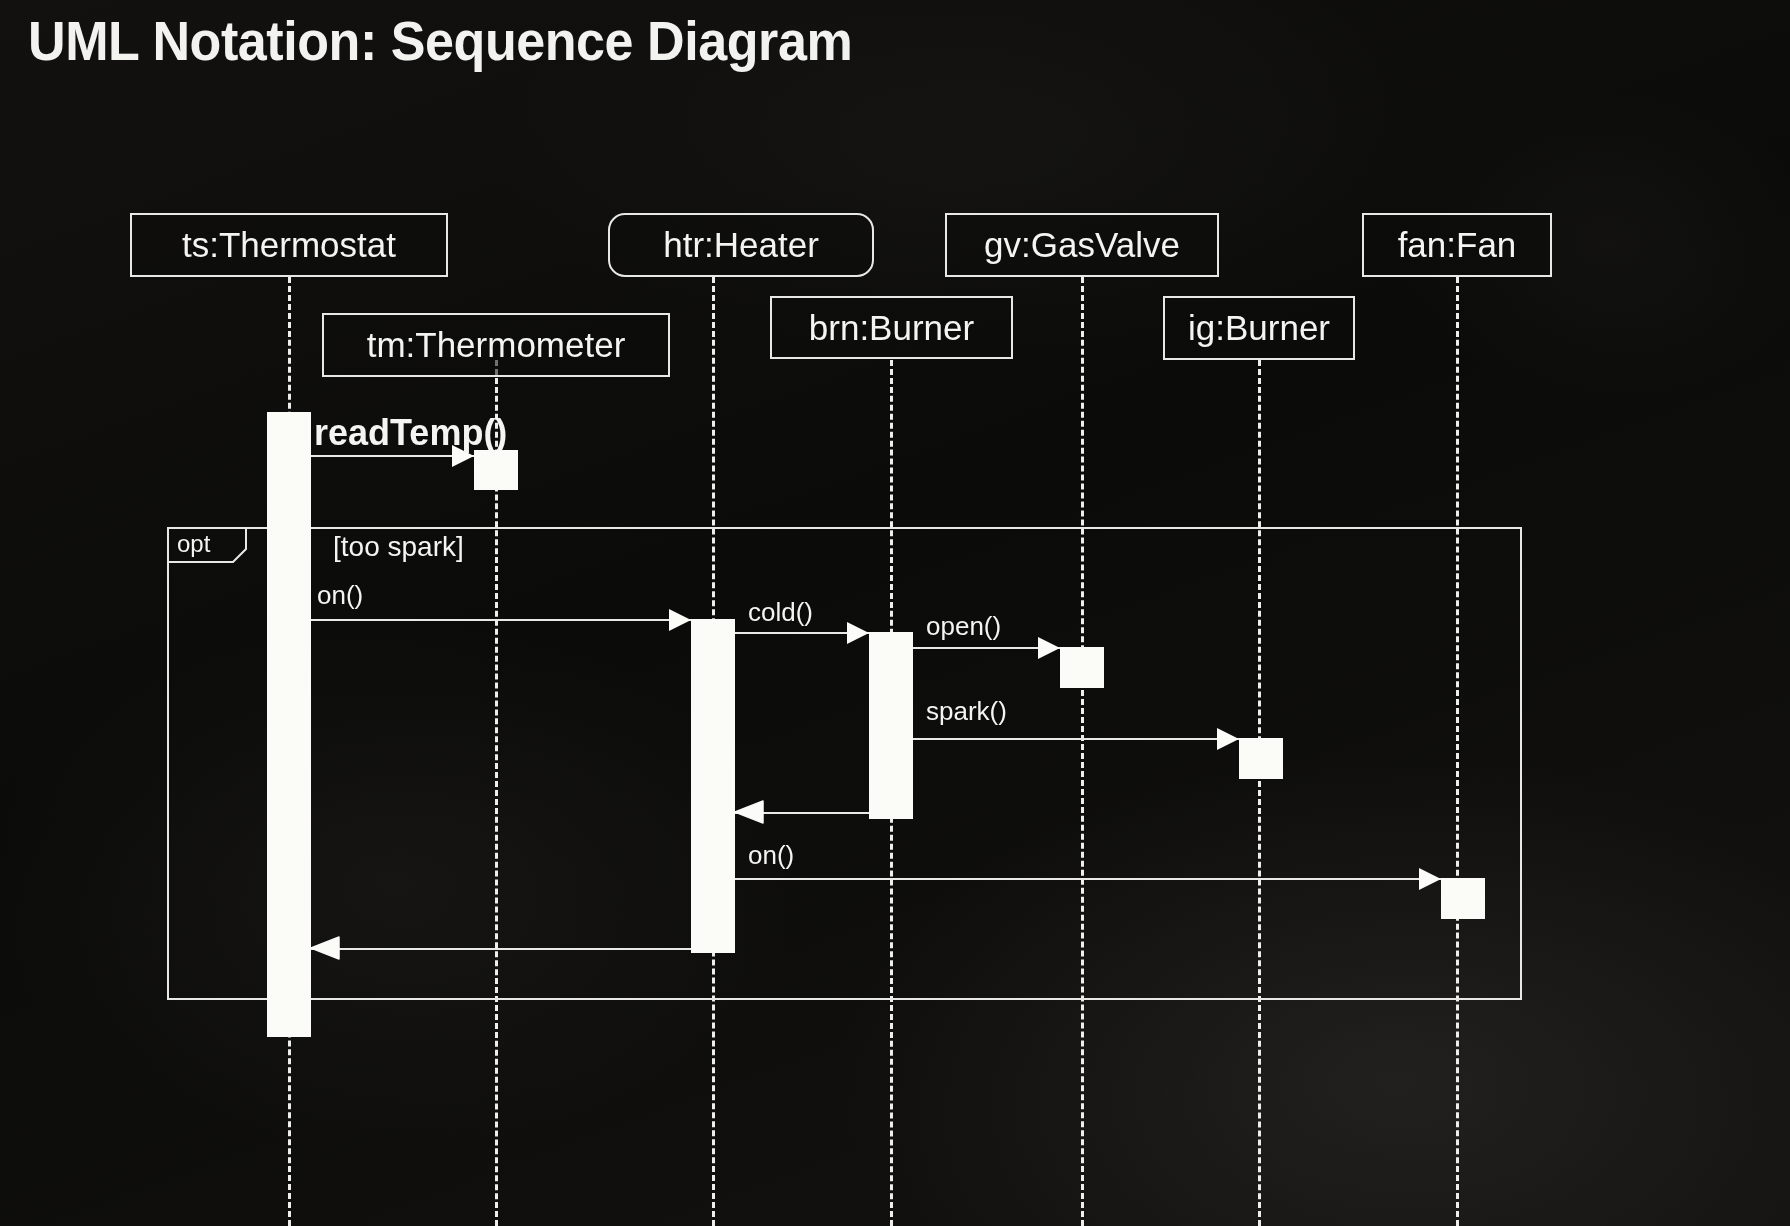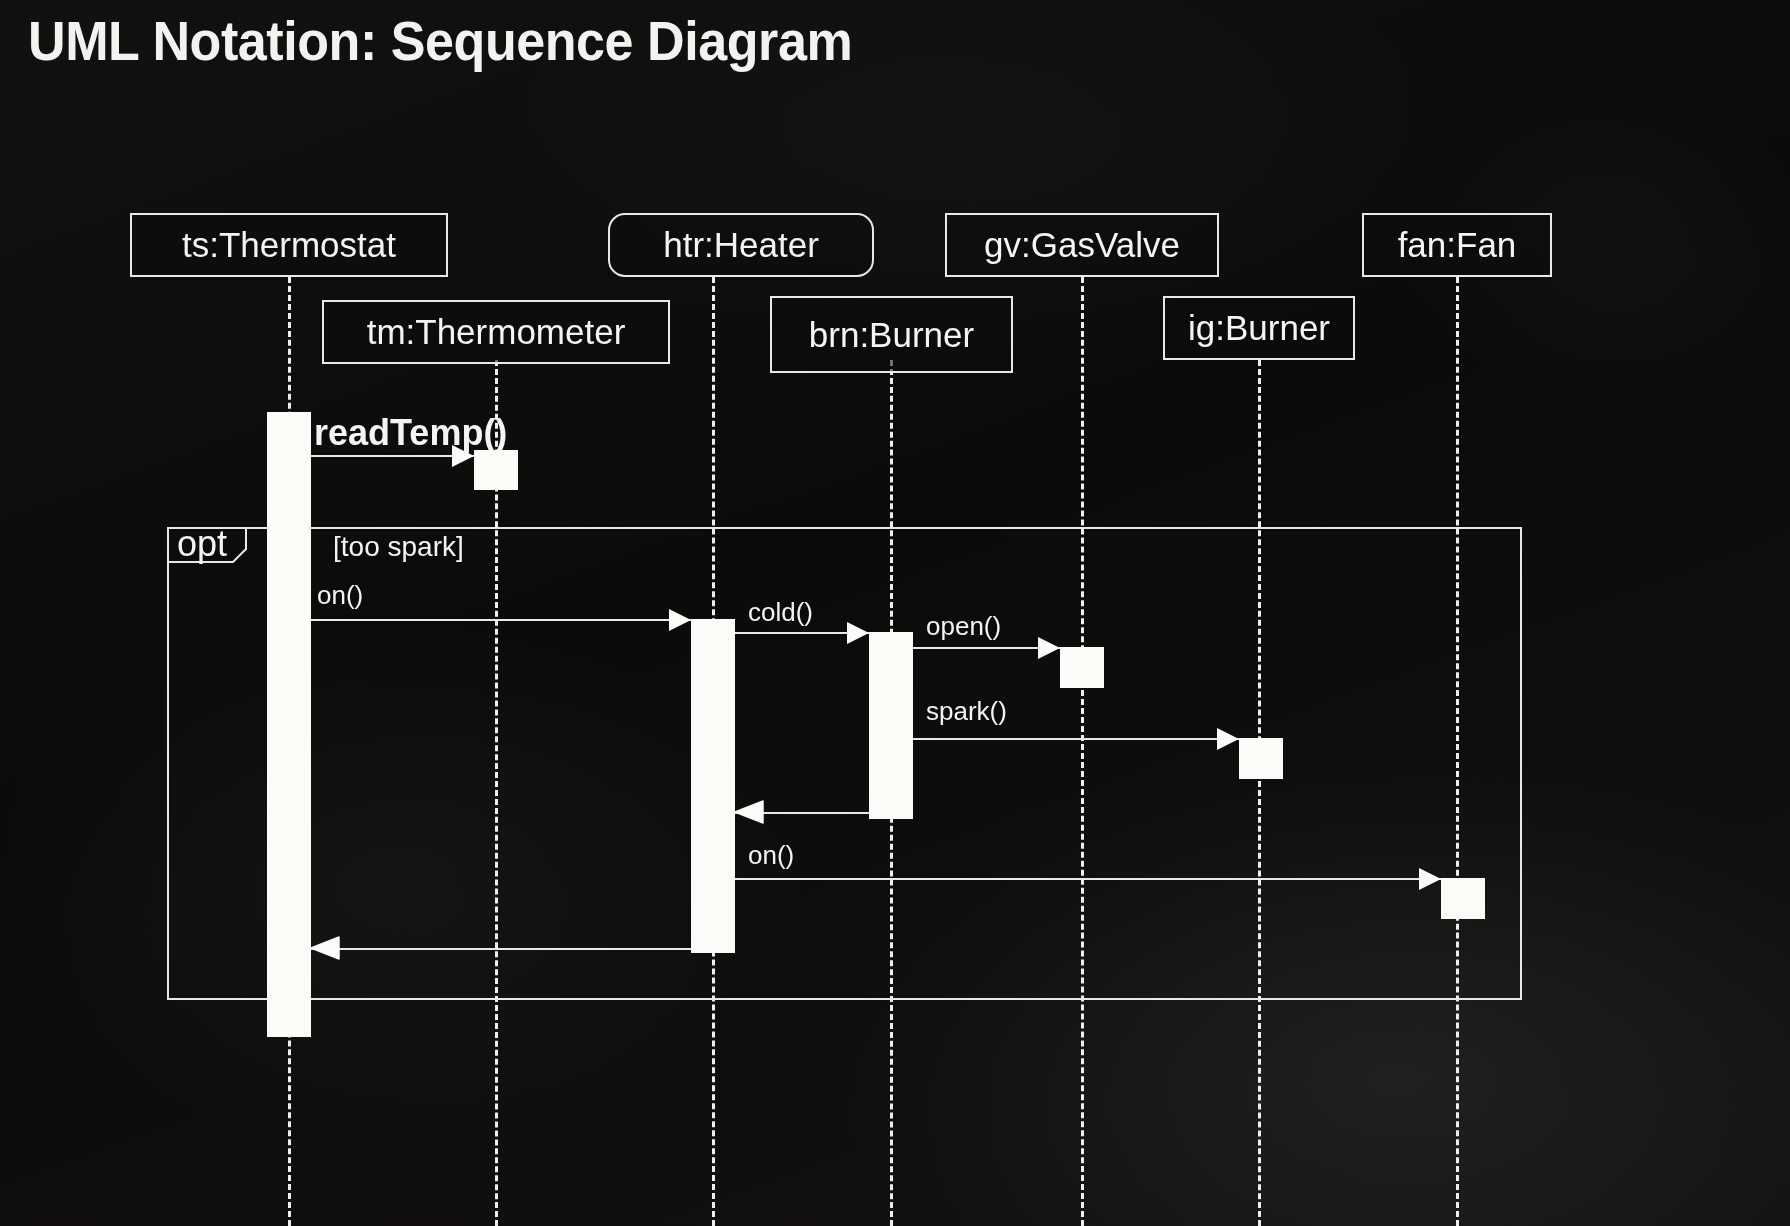--- a/index.html
+++ b/index.html
@@ -112,21 +112,21 @@
       <div class="lifeline" style="left: 712px; top: 277px; height: 949px;"></div>
       <div class="lifeline" style="left: 890px; top: 360px; height: 866px;"></div>
       <div class="lifeline" style="left: 1081px; top: 277px; height: 949px;"></div>
       <div class="lifeline" style="left: 1258px; top: 360px; height: 866px;"></div>
       <div class="lifeline" style="left: 1456px; top: 277px; height: 949px;"></div>
       <div id="opt-frame" style="left: 167px; top: 527px; width: 1355px; height: 473px;"></div>
       <div style="position: absolute; left: 167px; top: 527px; width: 80px; height: 36px;">
         <svg width="80" height="36" viewBox="0 0 80 36" style="position:absolute;left:0;top:0;overflow:visible">
           <path d="M1,1 L79,1 L79,22 L66,35 L1,35 Z" fill="none" stroke="#e8e8e4" stroke-width="2"></path>
         </svg>
-        <span style="position: absolute; left: 10px; top: 50%; transform: translateY(-52%); font-size: 36px; color: rgb(244, 244, 240);">opt</span>
+        <span style="position: absolute; left: 10px; top: 50%; transform: translateY(-52%); font-size: 24px; color: rgb(244, 244, 240);">opt</span>
       </div>
       <div id="opt-guard" style="left: 333px; top: 531px;">[too spark]</div>
       <div class="msg-line" style="left: 311px; top: 455px; width: 163px;"></div>
       <div class="arrow-solid-r" style="left: 452px; top: 445px;"></div>
       <div class="msg-label bold" style="left: 314px; top: 412px;">readTemp()</div>
       <div class="msg-line" style="left: 311px; top: 619px; width: 380px;"></div>
       <div class="arrow-solid-r" style="left: 669px; top: 609px;"></div>
       <div class="msg-label" style="left: 317px; top: 580px;">on()</div>
       <div class="msg-line" style="left: 735px; top: 632px; width: 134px;"></div>
       <div class="arrow-solid-r" style="left: 847px; top: 622px;"></div>
@@ -155,27 +155,27 @@
       <div class="activation" style="left: 267px; top: 412px; width: 44px; height: 625px;"></div>
       <div class="activation" style="left: 474px; top: 450px; width: 44px; height: 40px;"></div>
       <div class="activation" style="left: 691px; top: 619px; width: 44px; height: 334px;"></div>
       <div class="activation" style="left: 869px; top: 632px; width: 44px; height: 187px;"></div>
       <div class="activation" style="left: 1060px; top: 647px; width: 44px; height: 41px;"></div>
       <div class="activation" style="left: 1239px; top: 738px; width: 44px; height: 41px;"></div>
       <div class="activation" style="left: 1441px; top: 878px; width: 44px; height: 41px;"></div>
       <div class="obj-box" style="left: 130px; top: 213px; width: 318px; height: 64px;">
         <span>ts:Thermostat</span>
       </div>
-      <div class="obj-box" style="left: 322px; top: 300px; width: 348px; height: 64px;">
+      <div class="obj-box" style="left: 322px; top: 313px; width: 348px; height: 64px;">
         <span>tm:Thermometer</span>
       </div>
       <div class="obj-box" style="left: 608px; top: 213px; width: 266px; height: 64px; border-radius: 17px;">
         <span>htr:Heater</span>
       </div>
-      <div class="obj-box" style="left: 770px; top: 296px; width: 243px; height: 77px;">
+      <div class="obj-box" style="left: 770px; top: 296px; width: 243px; height: 63px;">
         <span>brn:Burner</span>
       </div>
       <div class="obj-box" style="left: 945px; top: 213px; width: 274px; height: 64px;">
         <span>gv:GasValve</span>
       </div>
       <div class="obj-box" style="left: 1163px; top: 296px; width: 192px; height: 64px;">
         <span>ig:Burner</span>
       </div>
       <div class="obj-box" style="left: 1362px; top: 213px; width: 190px; height: 64px;">
         <span>fan:Fan</span>

